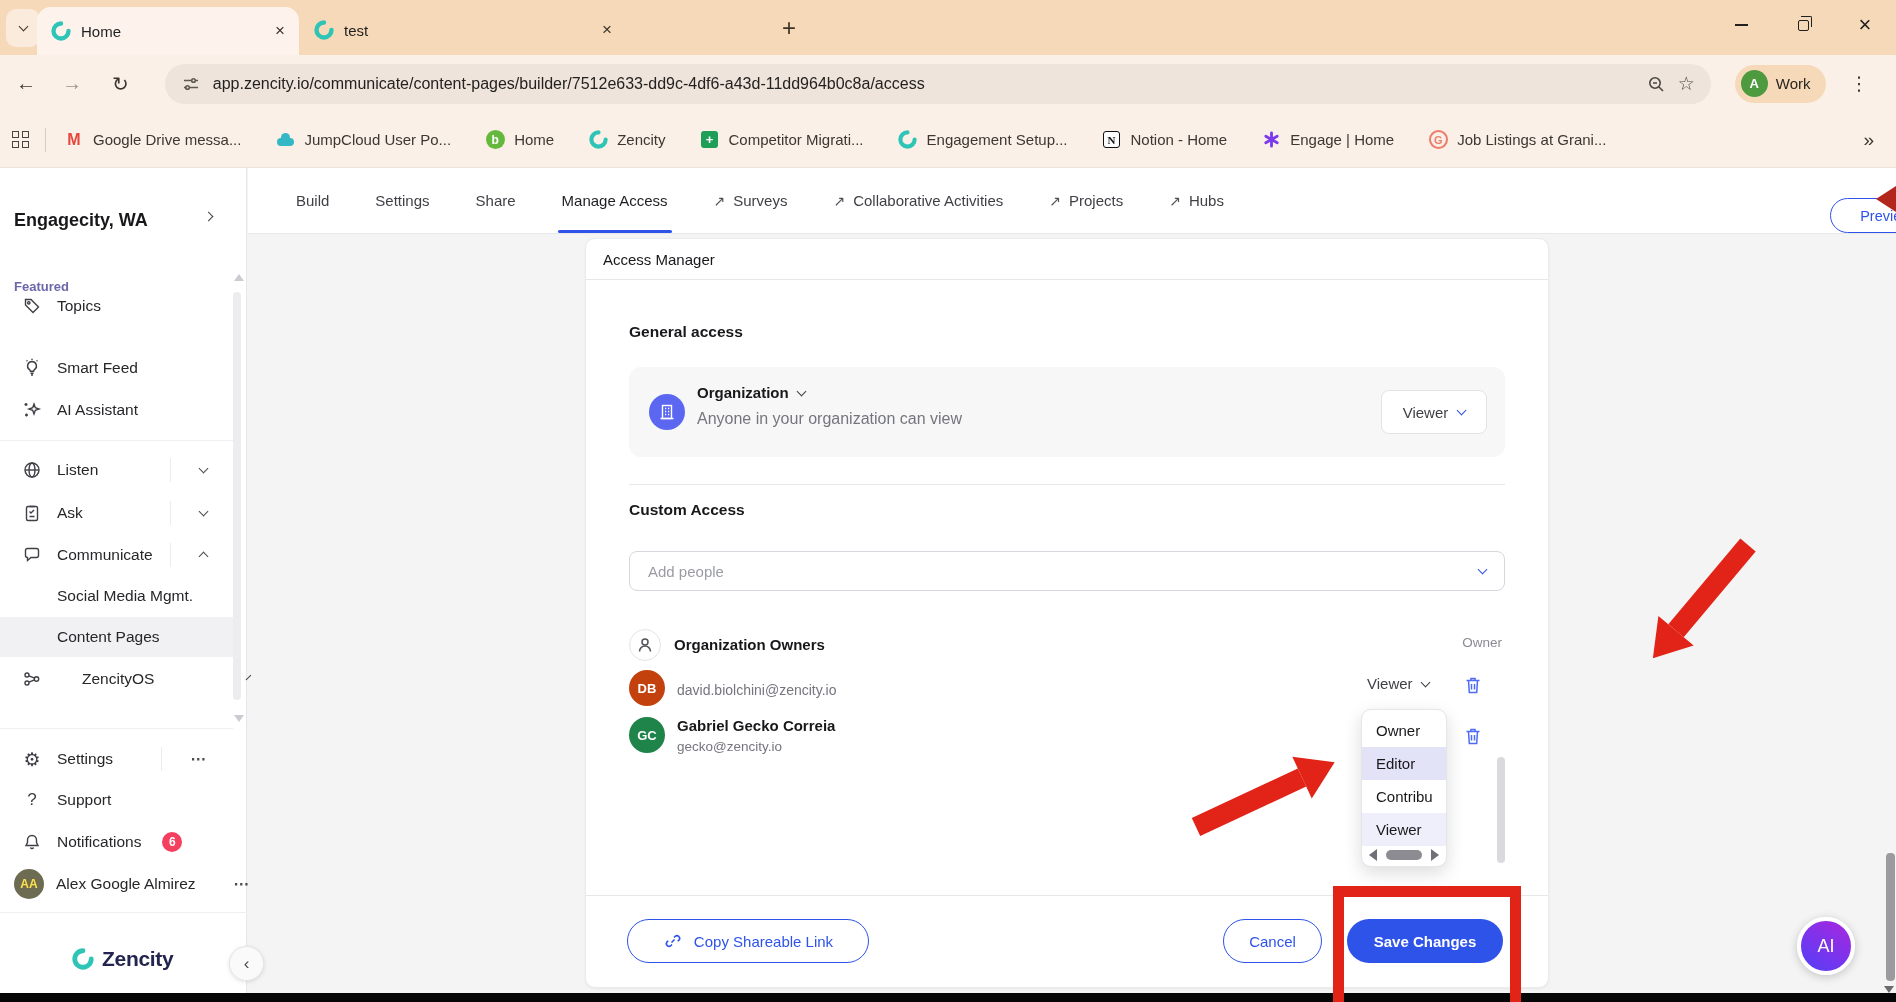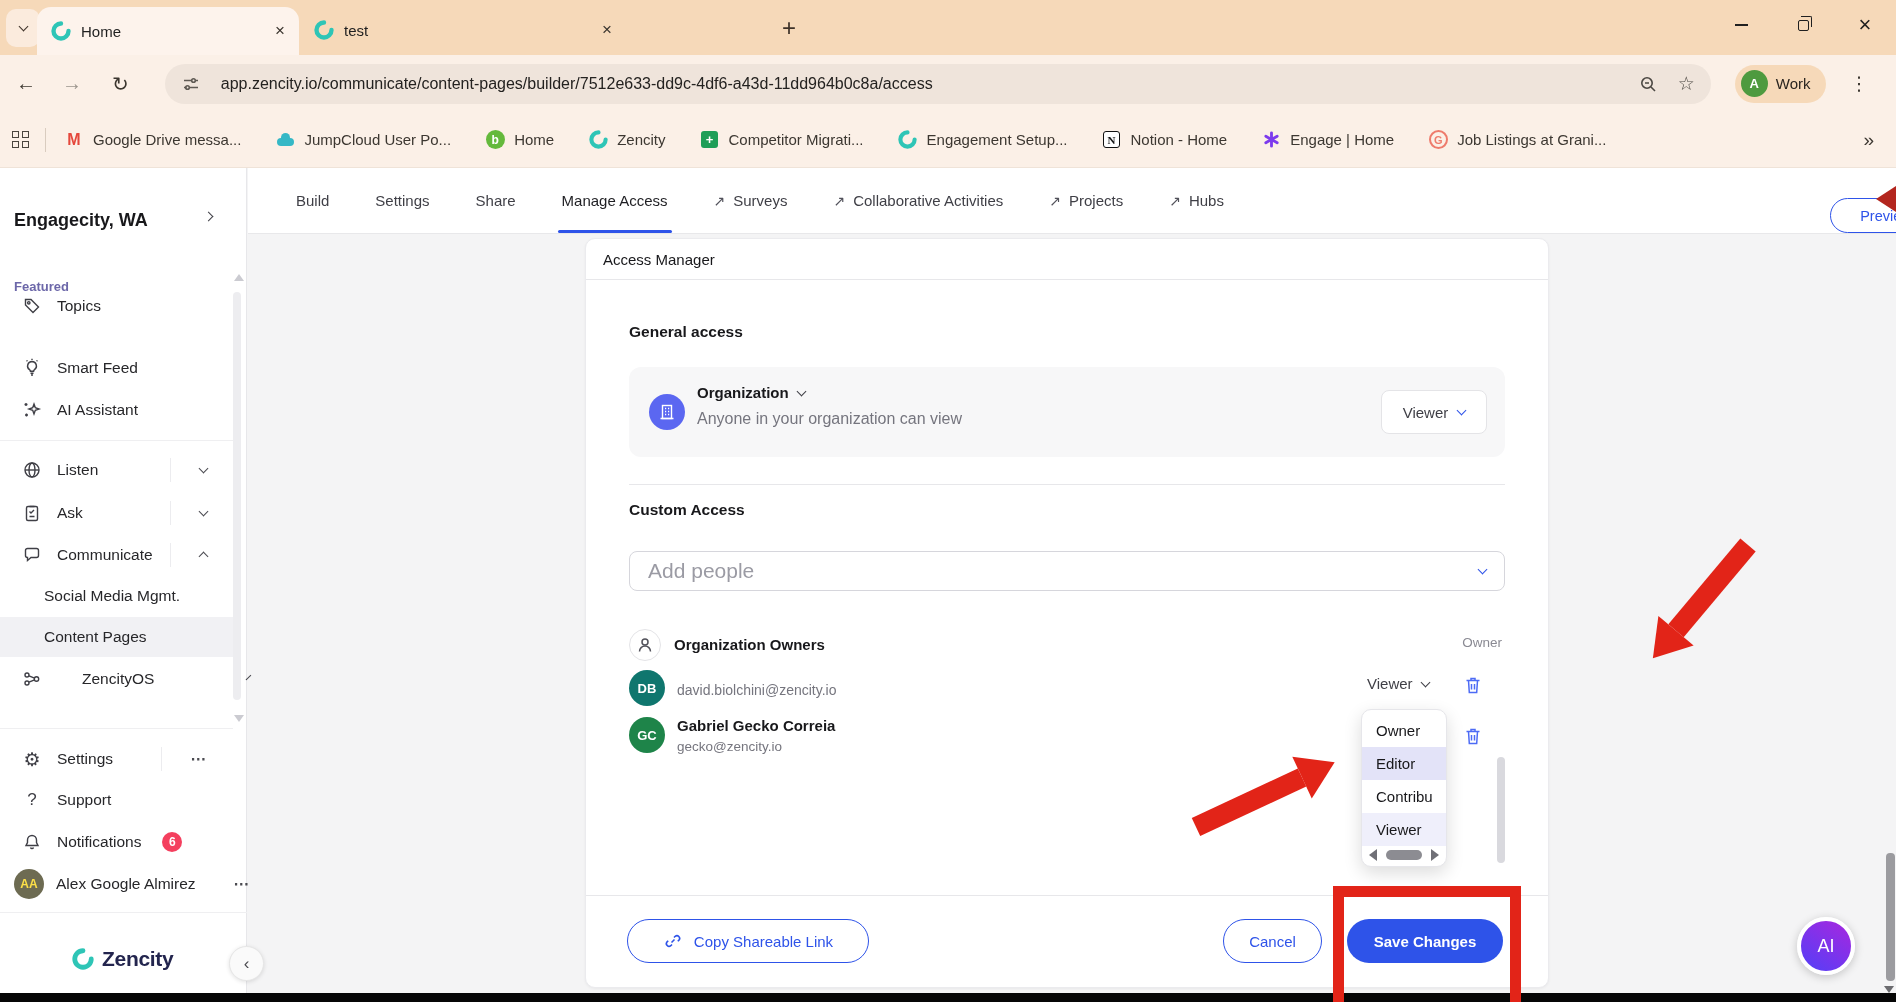--- a/index.html
+++ b/index.html
@@ -22,21 +22,21 @@
   .newtab { position:absolute; left:772px; top:11px; width:34px; height:34px; display:flex; align-items:center; justify-content:center; font-size:24px; color:#3E3228; }
   .winctl { position:absolute; right:0; top:0; height:50px; display:flex; }
   .wbtn { width:62px; display:flex; align-items:center; justify-content:center; color:#202020; font-size:19px; }
   .minim { width:13px; height:2px; background:#202020; }
   .restore { width:11px; height:11px; border:1.6px solid #202020; border-radius:2px; position:relative; }
   .restore::before { content:''; position:absolute; left:2px; top:-5px; width:10px; height:10px; border-top:1.6px solid #202020; border-right:1.6px solid #202020; border-radius:0 2px 0 0; }
 
   
   #toolbar { position:absolute; left:0; top:55px; width:100%; height:57px; background:#FBF0E7; display:flex; align-items:center; }
   .navg { font-size:20px; color:#3B362F; }
-  .urlbar { margin-left:36px; width:1546px; height:40px; background:#EFE4DB; border-radius:20px; display:flex; align-items:center; padding:0 16px; gap:20px; }
+  .urlbar { margin-left:36px; width:1546px; height:40px; background:#EFE4DB; border-radius:20px; display:flex; align-items:center; padding:0 16px; gap:12px; }
   .url { font-size:16px; color:#242220; flex:1; white-space:nowrap; overflow:hidden; }
   .profile { margin-left:24px; height:38px; background:#F6D9B9; border-radius:19px; display:flex; align-items:center; gap:8px; padding:0 15px 0 6px; }
   .pav { width:27px; height:27px; border-radius:50%; background:#4E9A3F; color:#fff; font-size:13px; font-weight:700; display:flex; align-items:center; justify-content:center; }
   .plabel { font-size:15px; color:#2A2520; }
 
   
   #bookmarks { position:absolute; left:0; top:112px; width:100%; height:56px; background:#FBF0E7; display:flex; align-items:center; border-bottom:1px solid #EFE3D8; }
   .appsgrid { margin-left:12px; display:grid; grid-template-columns:7px 7px; grid-gap:3px; }
   .appsgrid i { width:7px; height:7px; border:1.7px solid #4A453E; display:block; }
   .bmdiv { width:1px; height:24px; background:#D9CCBF; margin:0 18px 0 16px; }
@@ -50,21 +50,21 @@
   .ic-notion { width:17px; height:17px; border-radius:3px; background:#fff; border:1.6px solid #111; color:#111; font-size:11px; font-weight:800; font-family:"Liberation Serif", serif; display:flex; align-items:center; justify-content:center; }
   .ic-gring { width:19px; height:19px; border:2px solid #EE7B6C; border-radius:50%; color:#EE7B6C; font-size:11px; font-weight:800; display:flex; align-items:center; justify-content:center; }
   .bmoverflow { margin-left:auto; margin-right:22px; font-size:19px; color:#3C3731; }
 
   
   #sidebar { position:absolute; left:0; top:168px; width:247px; height:834px; background:#fff; border-right:1px solid #E7E7EA; }
   .ws { position:absolute; left:14px; top:42px; font-size:18px; font-weight:700; color:#18181B; }
   .ws-cv { position:absolute; left:205px; top:48px; color:#3F3F46; }
   .feat { position:absolute; left:14px; top:111px; font-size:13px; font-weight:700; color:#6C67A9; }
   .sitem { position:absolute; left:0; width:233px; height:40px; display:flex; align-items:center; padding-left:22px; gap:15px; font-size:15.5px; color:#27272A; }
-  .sitem.sub { padding-left:44px; }
+  .sitem.sub { padding-left:57px; }
   .sitem.sel { background:#F1F1F4; }
   .sitem .icw { width:20px; height:20px; display:flex; align-items:center; justify-content:center; color:#3F3F46; flex:0 0 auto; }
   .vline { margin-left:auto; width:1px; height:24px; background:#ECECEF; }
   .sitem .cv, .sitem .dots { margin-left:14px; margin-right:26px; color:#4A4A50; }
   .dots { font-weight:700; letter-spacing:1px; }
   .shr { position:absolute; left:0; width:233px; height:1px; background:#EFEFF1; }
   .badge { width:20px; height:20px; border-radius:50%; background:#F43F5E; color:#fff; font-size:12px; font-weight:700; display:flex; align-items:center; justify-content:center; margin-left:6px; }
   .aav { width:30px; height:30px; border-radius:50%; background:#6D6B52; color:#fde047; font-size:12px; font-weight:700; display:flex; align-items:center; justify-content:center; flex:0 0 auto; }
   .sscroll { position:absolute; left:233px; top:124px; width:8px; height:408px; background:#EDEDF0; border-radius:4px; }
   .stri { position:absolute; left:234px; width:0; height:0; border-left:5px solid transparent; border-right:5px solid transparent; }
@@ -88,21 +88,21 @@
   #card { position:absolute; left:585px; top:238px; width:964px; height:750px; background:#fff; border:1px solid #EBEBEE; border-radius:10px; box-shadow:0 1px 3px rgba(0,0,0,.05); }
   .cardhead { position:absolute; left:0; top:0; width:100%; height:41px; border-bottom:1px solid #E7E7EA; display:flex; align-items:center; padding-left:17px; font-size:15px; font-weight:500; color:#18181B; }
   .heading { position:absolute; left:43px; font-size:15.5px; font-weight:700; color:#18181B; }
   .orgpanel { position:absolute; left:43px; top:128px; width:876px; height:90px; background:#F7F7F8; border-radius:12px; }
   .orgicon { position:absolute; left:20px; top:27px; width:36px; height:36px; border-radius:50%; background:#5B67F1; display:flex; align-items:center; justify-content:center; }
   .orgname { position:absolute; left:68px; top:17px; font-size:15px; font-weight:700; color:#18181B; display:flex; align-items:center; gap:9px; }
   .orgdesc { position:absolute; left:68px; top:43px; font-size:16px; color:#75757E; }
   .roleselect { position:absolute; left:752px; top:23px; width:106px; height:44px; background:#fff; border:1px solid #E4E4E7; border-radius:8px; display:flex; align-items:center; justify-content:center; gap:10px; font-size:15px; color:#3F3F46; }
   .cdiv { position:absolute; left:43px; width:876px; height:1px; background:#E7E7EA; }
   .addpeople { position:absolute; left:43px; top:312px; width:876px; height:40px; border:1px solid #D6D6DC; border-radius:8px; display:flex; align-items:center; padding:0 18px; }
-  .addpeople input { flex:1; border:none; outline:none; background:transparent; font:inherit; font-size:21px; color:#3F3F46; }
+  .addpeople input { flex:1; border:none; outline:none; background:transparent; font:inherit; font-size:15px; color:#3F3F46; }
   .addpeople input::placeholder { color:#9B9BA4; }
   .owncircle { position:absolute; left:43px; top:390px; width:32px; height:32px; border:1px solid #E4E4E7; border-radius:50%; background:#fff; display:flex; align-items:center; justify-content:center; }
   .ownlabel { position:absolute; left:88px; top:397px; font-size:15px; font-weight:700; color:#18181B; }
   .ownright { position:absolute; right:46px; top:396px; font-size:13.5px; color:#8A8A93; }
   .mav { position:absolute; width:36px; height:36px; border-radius:50%; color:#fff; font-size:13px; font-weight:700; display:flex; align-items:center; justify-content:center; }
   .memail { position:absolute; font-size:14px; color:#75757E; }
   .mname { position:absolute; font-size:15px; font-weight:700; color:#18181B; }
   .mrole { position:absolute; left:781px; top:436px; display:flex; align-items:center; gap:9px; font-size:15px; color:#3F3F46; }
   .trash { position:absolute; width:20px; height:22px; }
   .rolemenu { position:absolute; left:775px; top:470px; width:86px; height:158px; background:#fff; border:1px solid #E6E6EA; border-radius:10px; box-shadow:0 6px 18px rgba(0,0,0,.14); z-index:20; overflow:hidden; padding-top:4px; }
@@ -454,21 +454,21 @@
 
   <div class="owncircle">
     <svg width="20" height="20" viewBox="0 0 20 20" fill="none" stroke="#52525B" stroke-width="1.5">
         <circle cx="10" cy="7" r="3"></circle>
         <path d="M4.5 16.5a5.5 5.5 0 0 1 11 0"></path>
       </svg>
   </div>
   <div class="ownlabel">Organization Owners</div>
   <div class="ownright">Owner</div>
 
-  <div class="mav" style="left:43px;top:431px;background:#0f766e;">DB</div>
+  <div class="mav" style="left:43px;top:431px;background:#c2410c;">DB</div>
   <div class="memail" style="left:91px;top:443px;">david.biolchini@zencity.io</div>
   <div class="mrole">
       <span>Viewer</span>
       <span class="cv" style="color:#3F3F46;"></span>
     </div>
   <span class="trash" style="left:877px;top:436px;">
     <svg width="20" height="22" viewBox="0 0 20 22" fill="none" stroke="#4D6BF5" stroke-width="1.5">
         <path d="M3.5 5.5h13M8 5.5V3.5h4v2M5.5 5.5l.8 12h7.4l.8-12M8.5 9v5.5M11.5 9v5.5"></path>
       </svg>
   </span>

